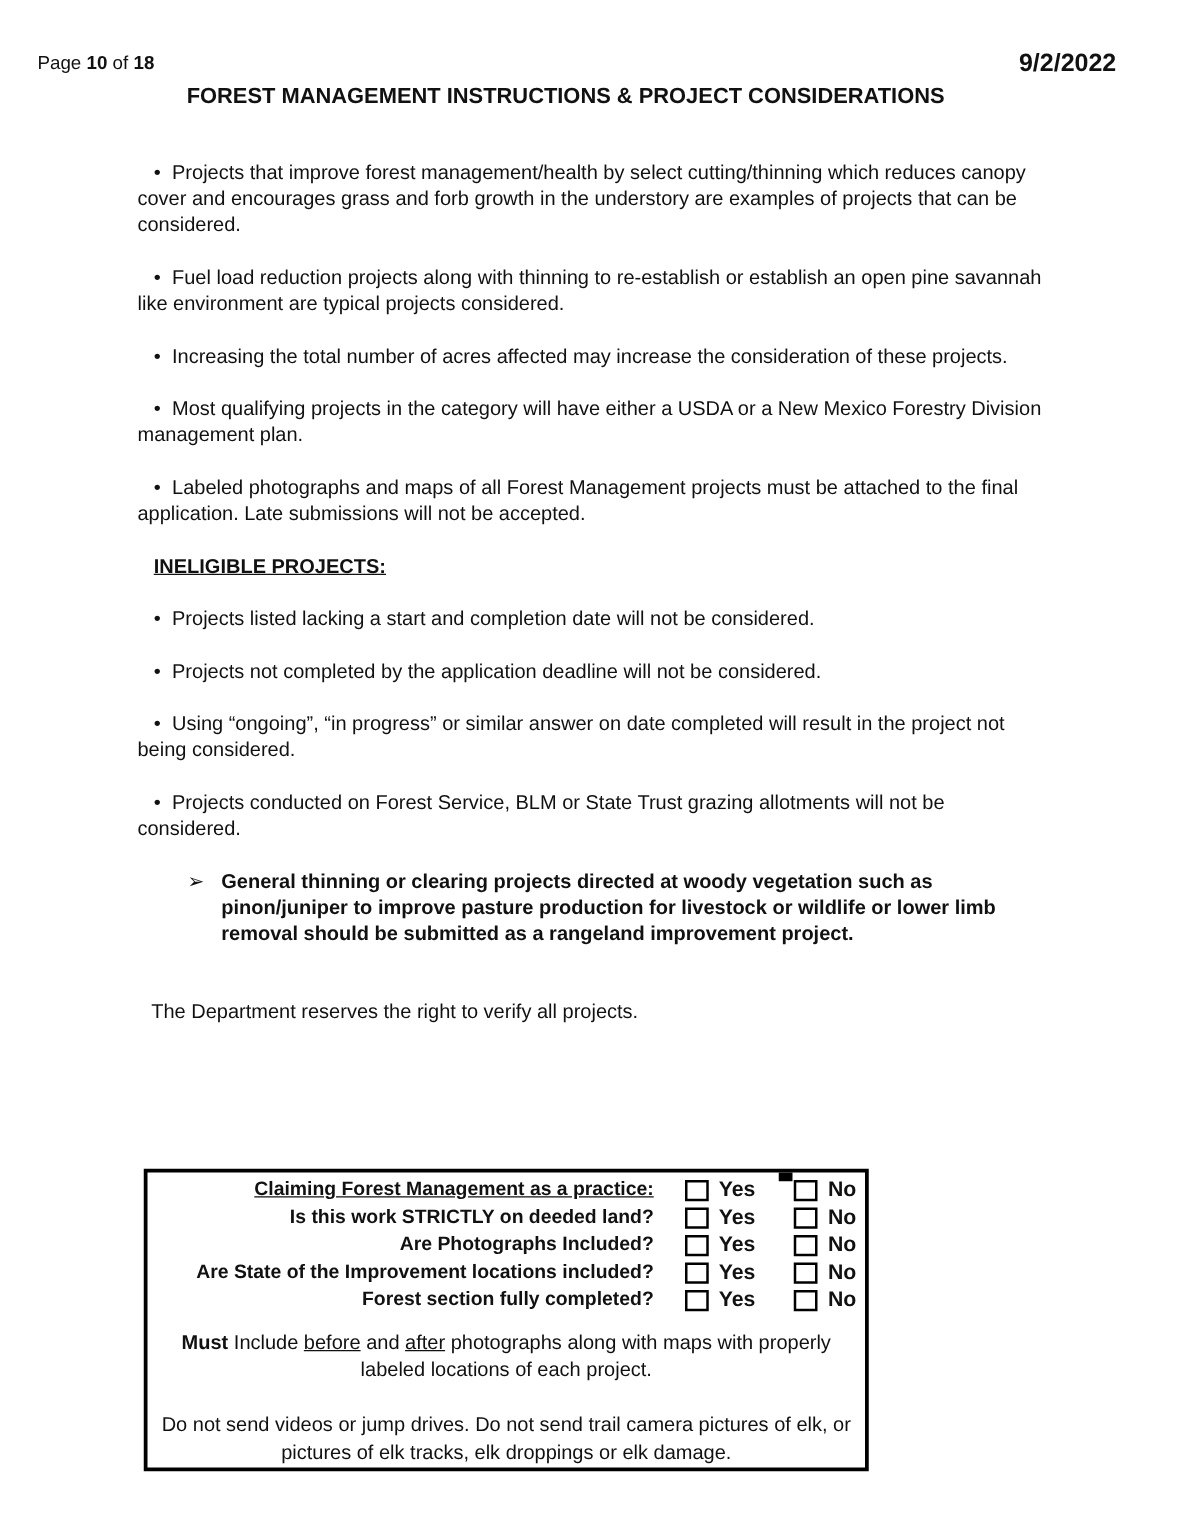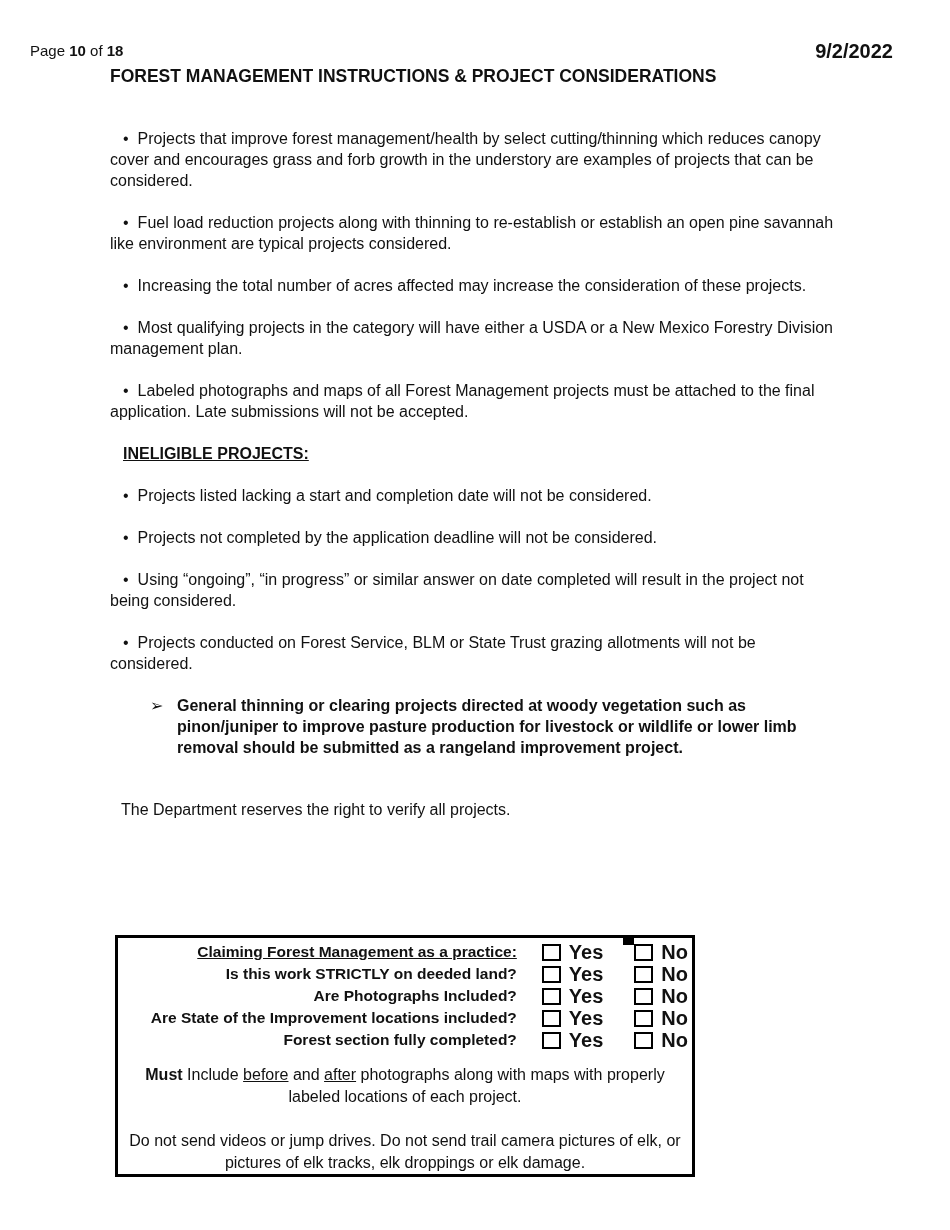--- a/index.html
+++ b/index.html
@@ -19,21 +19,21 @@
     position: absolute; left: 30px; top: 42px;
     font-size: 15px; line-height: 18px;
   }
   .page-indicator b { font-weight: 700; }
   .doc-date {
     position: absolute; right: 57px; top: 42px;
     font-size: 20px; font-weight: 700; line-height: 18px;
   }
   .doc-title {
     position: absolute; left: 110px; top: 66px; width: 685px;
-    text-align: left;
+    text-align: center;
     font-size: 17.5px; font-weight: 700; letter-spacing: 0px;
   }
 
   
   .content {
     position: absolute; left: 110px; top: 128px; width: 732px;
     font-size: 16px; line-height: 21px;
   }
   .para { margin: 0 0 21px 0; text-indent: 13px; }
   .para .bullet { margin-right: 9px; }
@@ -66,21 +66,21 @@
     width: 401px; text-align: right; font-weight: 700; font-size: 15.5px;
     white-space: nowrap;
   }
   .check-label.u { text-decoration: underline; }
   .cb {
     width: 19px; height: 17px; border: 2px solid #000; background: #fff;
     flex: 0 0 19px;
   }
   .cb-yes { margin-left: 25px; }
   .cb-no  { margin-left: 31px; }
-  .cb-text { font-weight: 700; font-size: 20px; margin-left: 8px; }
+  .cb-text { font-weight: 700; font-size: 17px; margin-left: 8px; }
   .box-note { margin: 0; line-height: 22px; text-align: center; }
   .must-note { margin-top: 13px; }
   .must-note .b { font-weight: 700; }
   .must-note .u { text-decoration: underline; }
   .dont-note { margin-top: 22px; }
 </style>
 </head>
 <body>
 
 <div class="page">

